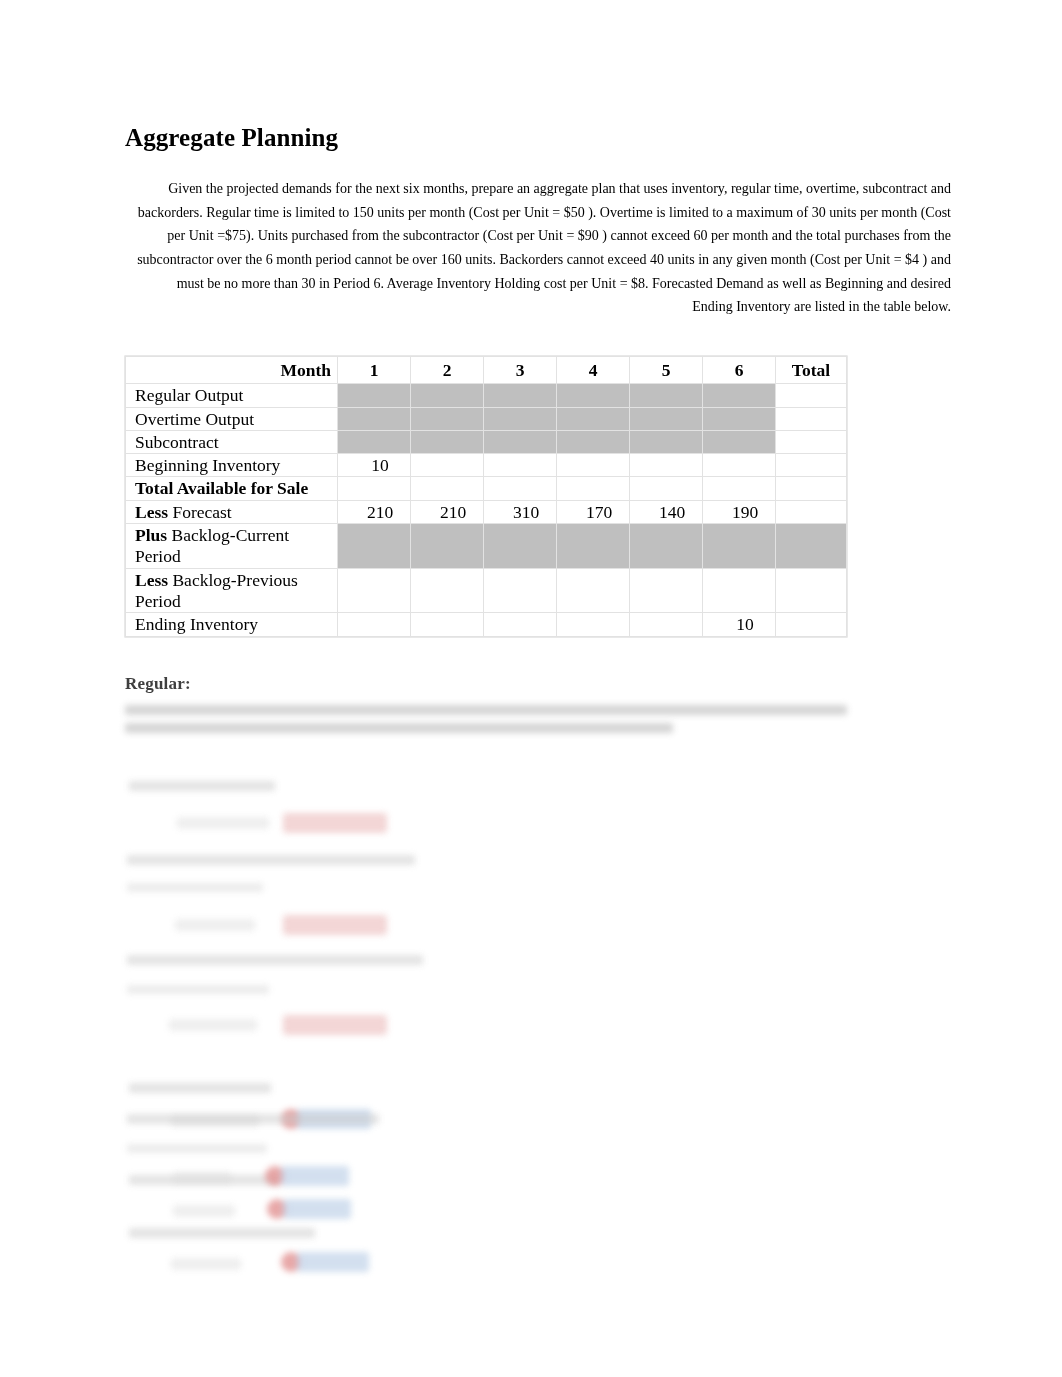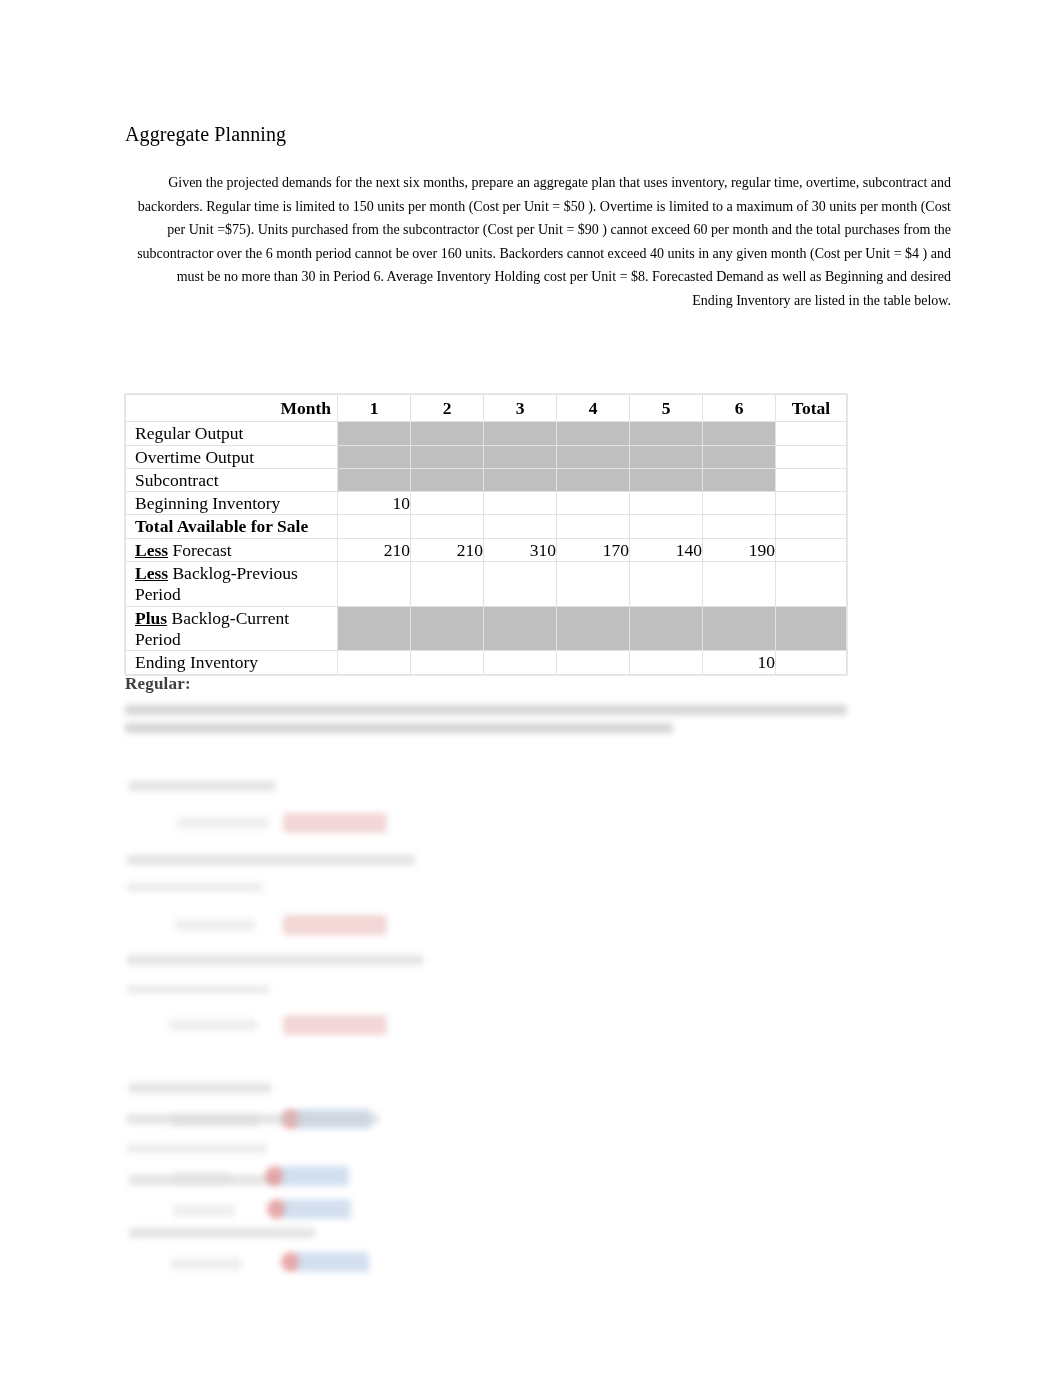--- a/index.html
+++ b/index.html
@@ -26,41 +26,41 @@
 
   .content {
     position: absolute;
     left: 125px;
     top: 122px;
     width: 815px;
   }
 
   
   .doc-title {
-    font-size: 20px;
-    font-weight: normal;
+    font-size: 25px;
+    font-weight: bold;
     line-height: 1.25;
     margin: 0 0 24px 0;
     letter-spacing: 0.1px;
   }
 
   
   .intro {
     font-size: 14px;
     line-height: 23.6px;
     margin: 12px;
     text-align: right;
     width: 814px;
   }
 
   
   .table-wrap {
     position: absolute;
     left: 125px;
-    top: 394px;
+    top: 356px;
     width: 721px;
   }
   table.plan {
     border-collapse: collapse;
     width: 721px;
     table-layout: fixed;
     font-size: 17.5px;
     background: #ffffff;
     box-shadow: 0 0 0 0.6px #d9d9d9;
   }
@@ -89,25 +89,25 @@
   }
 
   td.rowlabel {
     text-align: left;
     padding-left: 9px !important;
     padding-top: 1px !important;
     white-space: normal;
     background: #ffffff;
     margin-top: 31px;
   }
-  td.rowlabel b { font-weight: bold; text-decoration: underline; }
+  td.rowlabel b { font-weight: bold; }
   td.rowlabel.allbold { font-weight: bold; }
 
   td.cell {
-    text-align: right;
+    text-align: center;
     padding-left: 12px !important;
     padding-top: 1px !important;
     background: #ffffff;
   }
   td.cell.shaded { background: #bfbfbf; }
   td.total-cell { background: #ffffff; }
   td.total-cell.shaded { background: #bfbfbf; }
 
   
   tr.tall td { height: 42.6px; }
@@ -256,38 +256,38 @@
             <td class="rowlabel"><b>Less</b> Forecast</td>
             <td class="cell">210</td>
             <td class="cell">210</td>
             <td class="cell">310</td>
             <td class="cell">170</td>
             <td class="cell">140</td>
             <td class="cell">190</td>
             <td class="total-cell"></td>
           </tr>
           <tr class="tall">
+            <td class="rowlabel"><b>Plus</b> Backlog-Current Period</td>
+            <td class="cell shaded"></td>
+            <td class="cell shaded"></td>
+            <td class="cell shaded"></td>
+            <td class="cell shaded"></td>
+            <td class="cell shaded"></td>
+            <td class="cell shaded"></td>
+            <td class="total-cell shaded"></td>
+          </tr>
+          <tr class="tall">
             <td class="rowlabel"><b>Less</b> Backlog-Previous Period</td>
             <td class="cell"></td>
             <td class="cell"></td>
             <td class="cell"></td>
             <td class="cell"></td>
             <td class="cell"></td>
             <td class="cell"></td>
             <td class="total-cell"></td>
-          </tr>
-          <tr class="tall">
-            <td class="rowlabel"><b>Plus</b> Backlog-Current Period</td>
-            <td class="cell shaded"></td>
-            <td class="cell shaded"></td>
-            <td class="cell shaded"></td>
-            <td class="cell shaded"></td>
-            <td class="cell shaded"></td>
-            <td class="cell shaded"></td>
-            <td class="total-cell shaded"></td>
           </tr>
           <tr>
             <td class="rowlabel">Ending Inventory</td>
             <td class="cell"></td>
             <td class="cell"></td>
             <td class="cell"></td>
             <td class="cell"></td>
             <td class="cell"></td>
             <td class="cell">10</td>
             <td class="total-cell"></td>

